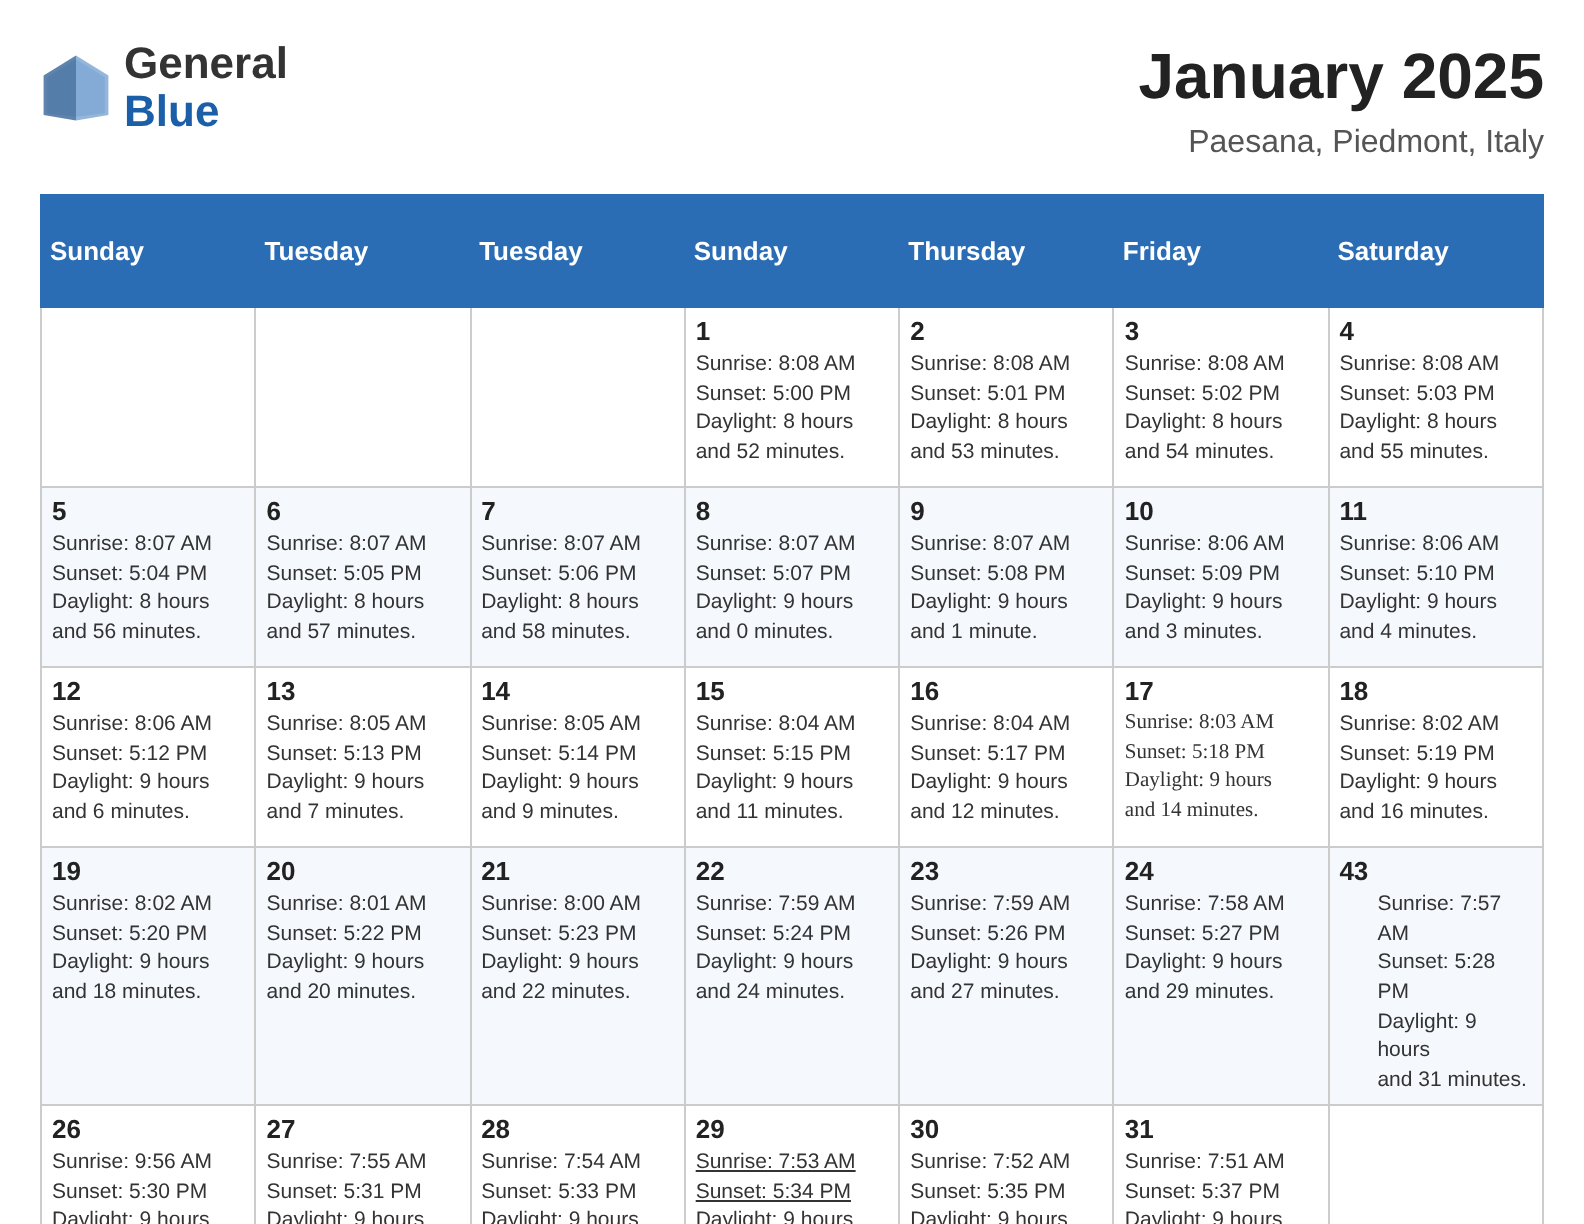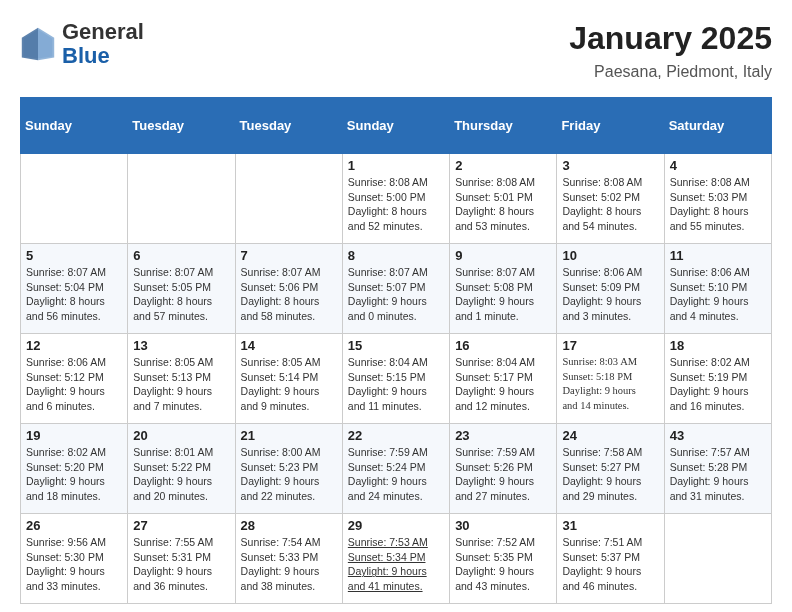--- a/index.html
+++ b/index.html
@@ -296,21 +296,21 @@
         </td>
         <td>
           <div class="day-number">24</div>
           <div class="day-info" style="white-space: pre-line;">Sunrise: 7:58 AM
 Sunset: 5:27 PM
 Daylight: 9 hours
 and 29 minutes.</div>
         </td>
         <td>
           <div class="day-number">43</div>
-          <div class="day-info" style="white-space: pre-line;">Sunrise: 7:57 AM
+          <div class="day-info" style="white-space: pre-line; margin-left: 19px;">Sunrise: 7:57 AM
 Sunset: 5:28 PM
 Daylight: 9 hours
 and 31 minutes.</div>
         </td>
       </tr>
       <tr>
         <td>
           <div class="day-number">26</div>
           <div class="day-info" style="white-space: pre-line;">Sunrise: 9:56 AM
 Sunset: 5:30 PM

